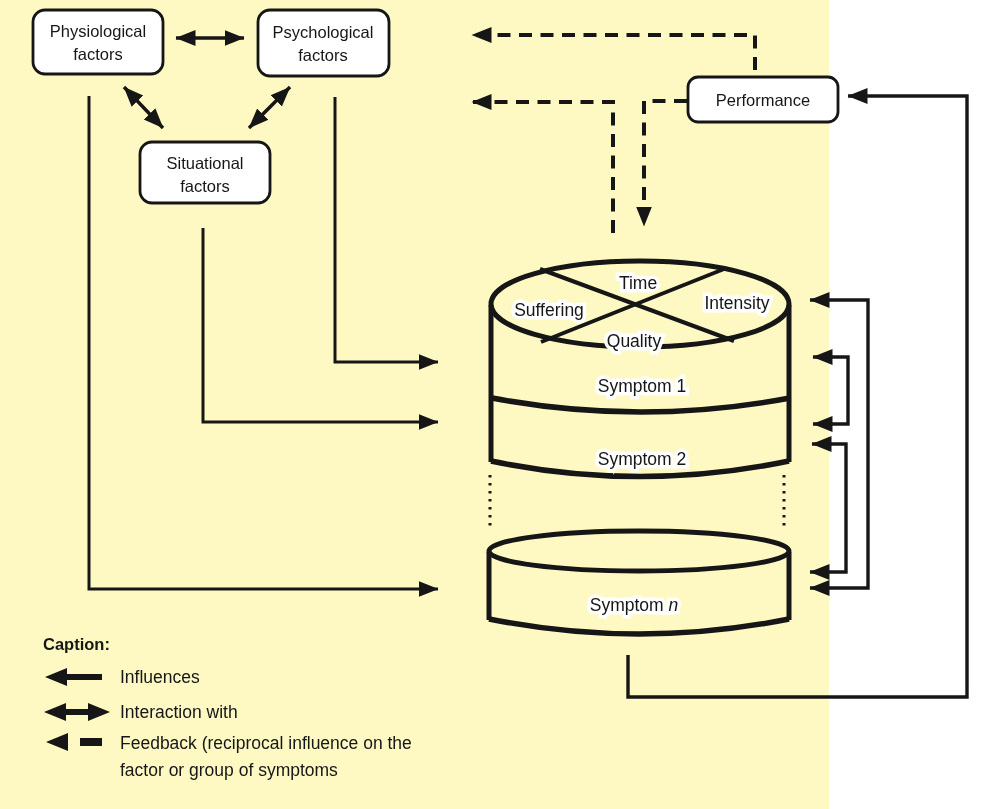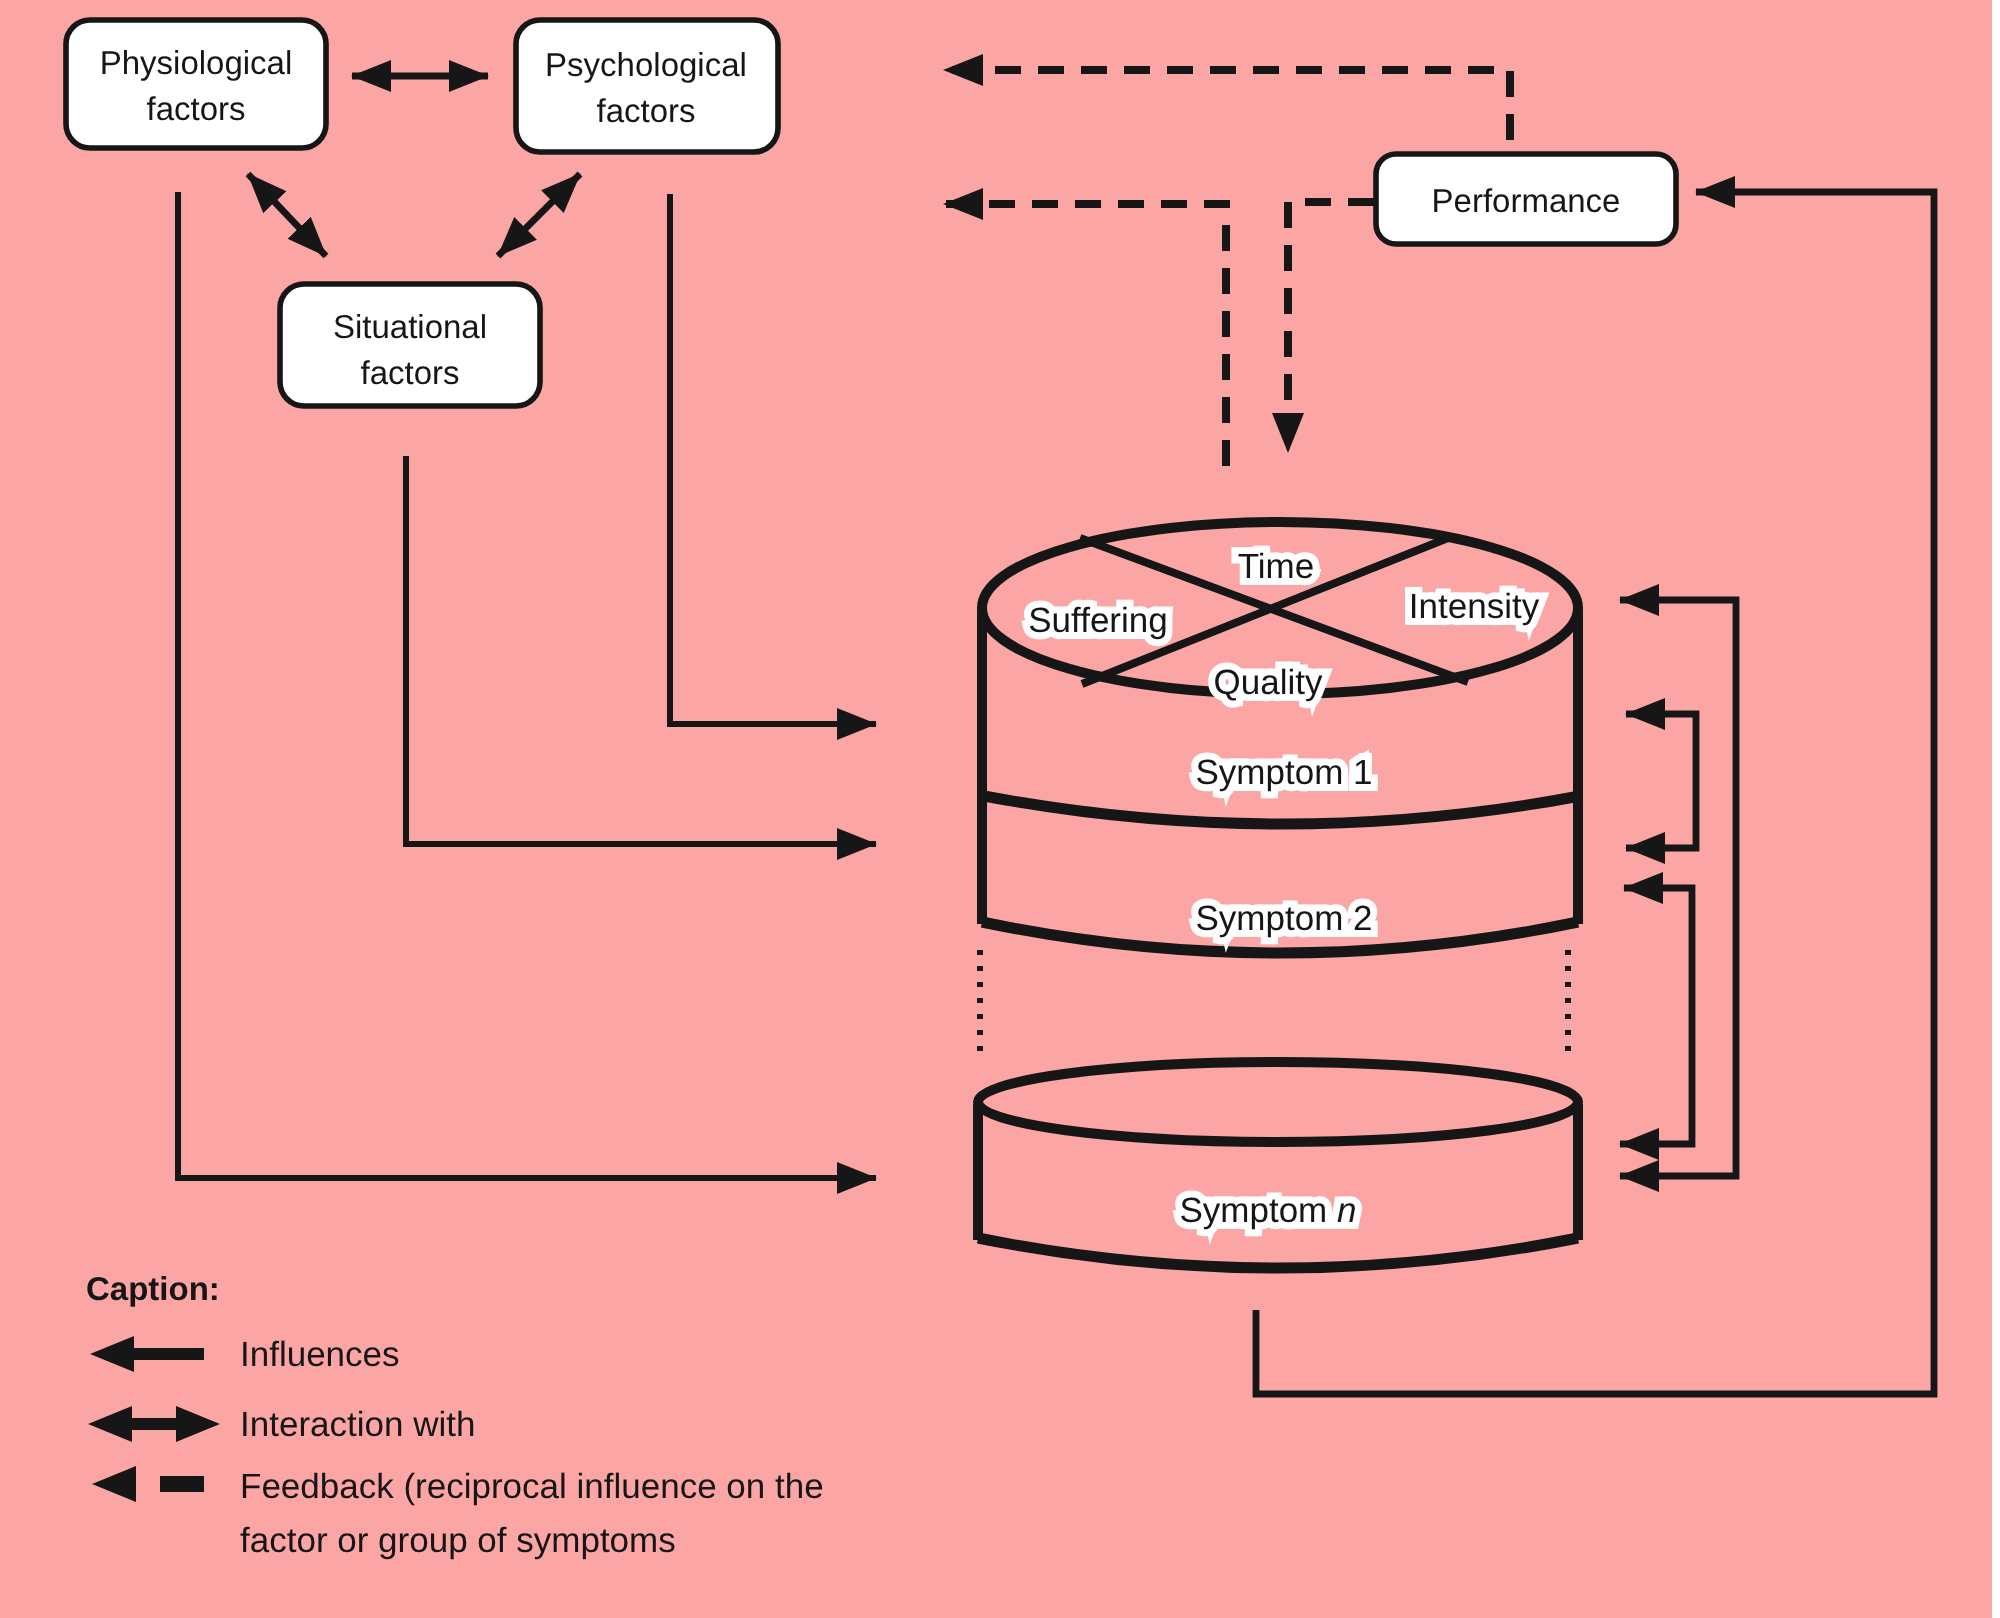--- a/index.html
+++ b/index.html
@@ -2,23 +2,23 @@
 <html><head>
 <meta charset="utf-8">
 <style>
   html, body {
     margin: 0;
     padding: 0;
     background: #ffffff;
   }
   .stage {
     position: relative;
-    width: 996px;
+    width: 829px;
     height: 809px;
-    background: #fca5a5;
+    background: #fef9c3;
     font-family: "Liberation Sans", sans-serif;
     text-decoration: underline;
   }
   svg { display: block; }
   .box        { stroke: #161616; stroke-width: 2.8; fill: #ffffff; }
   .arrow      { stroke: #161616; stroke-width: 3;   fill: none; stroke-linecap: butt; }
   .arrow-thick{ stroke: #161616; stroke-width: 3.4; fill: none; }
   .dashed     { stroke: #161616; stroke-width: 4;   fill: none; stroke-dasharray: 13 8.5; }
   .cyl        { stroke: #161616; stroke-width: 5;   fill: none; }
   .cyl-div    { stroke: #161616; stroke-width: 5.5; fill: none; }

